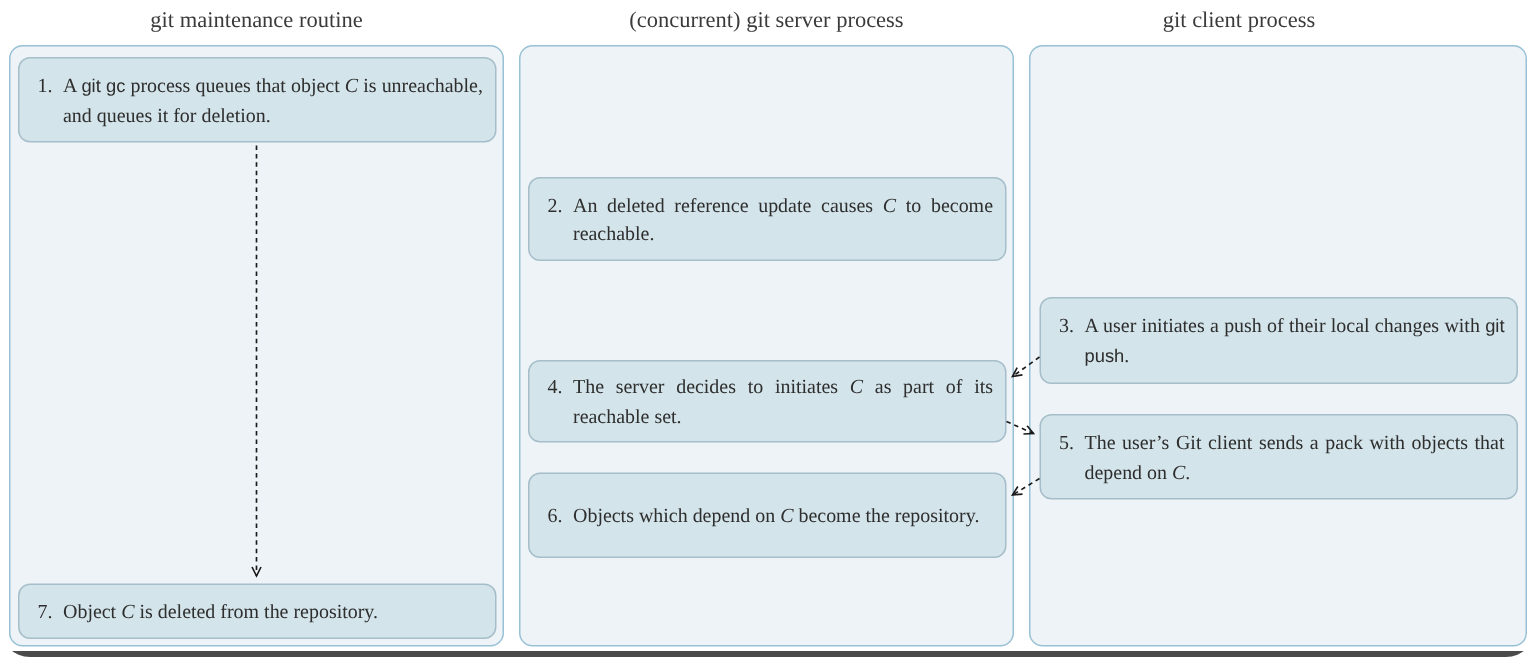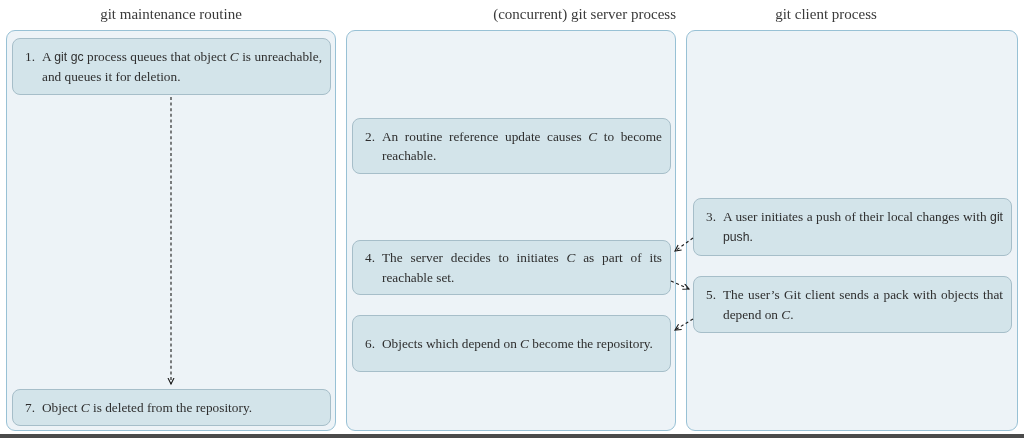--- a/index.html
+++ b/index.html
@@ -5,27 +5,28 @@
   :root{
     --page-bg:#ffffff; --container-fill:#edf3f7; --container-border:#98c1d5;
     --box-fill:#d3e4ea; --box-border:#a6bec9; --text:#2e2e2e; --title-text:#3a3a3a;
     --arrow:#1a1a1a; --bottom-strip:#4b4b4b;
   }
   html,body{margin:0;padding:0;background:var(--page-bg);}
   .canvas{
     position:relative; width:1024px; height:438px; background:var(--page-bg);
     font-family:"Liberation Serif","DejaVu Serif",serif; color:var(--text);
     overflow:hidden;
+    border-radius:20px;
   }
   .col-title{
     position:absolute; top:5px; height:19px; line-height:19px;
     text-align:center; font-size:15px; color:var(--title-text); white-space:nowrap;
   }
   #title-0{left:6px;width:330px;}
-  #title-1{left:346px;width:330px;text-align:right;}
+  #title-1{left:346px;width:330px;}
   #title-2{left:660px;width:332px;}
   .container{
     position:absolute; top:30px; height:401px; box-sizing:border-box;
     background:var(--container-fill); border:1.5px solid var(--container-border);
     border-radius:9px;
   }
   #col-0{left:6px;width:330px;}
   #col-1{left:346px;width:330px;}
   #col-2{left:686px;width:332px;}
   .step{
@@ -69,21 +70,21 @@
   <div class="step" id="box1">
     <div class="step-inner">
       <span class="num">1.</span>
       <span class="txt"><span>A </span><span class="run-mono">git gc</span><span> process queues that object </span><span class="run-math">C</span><span> is unreachable, and queues it for deletion.</span></span>
     </div>
   </div>
 
   <div class="step" id="box2">
     <div class="step-inner">
       <span class="num">2.</span>
-      <span class="txt"><span>An routine reference update causes </span><span class="run-math">C</span><span> to become reachable.</span></span>
+      <span class="txt"><span>An deleted reference update causes </span><span class="run-math">C</span><span> to become reachable.</span></span>
     </div>
   </div>
 
   <div class="step" id="box3">
     <div class="step-inner">
       <span class="num">3.</span>
       <span class="txt"><span>A user initiates a push of their local changes with </span><span class="run-mono">git push</span><span>.</span></span>
     </div>
   </div>
 

